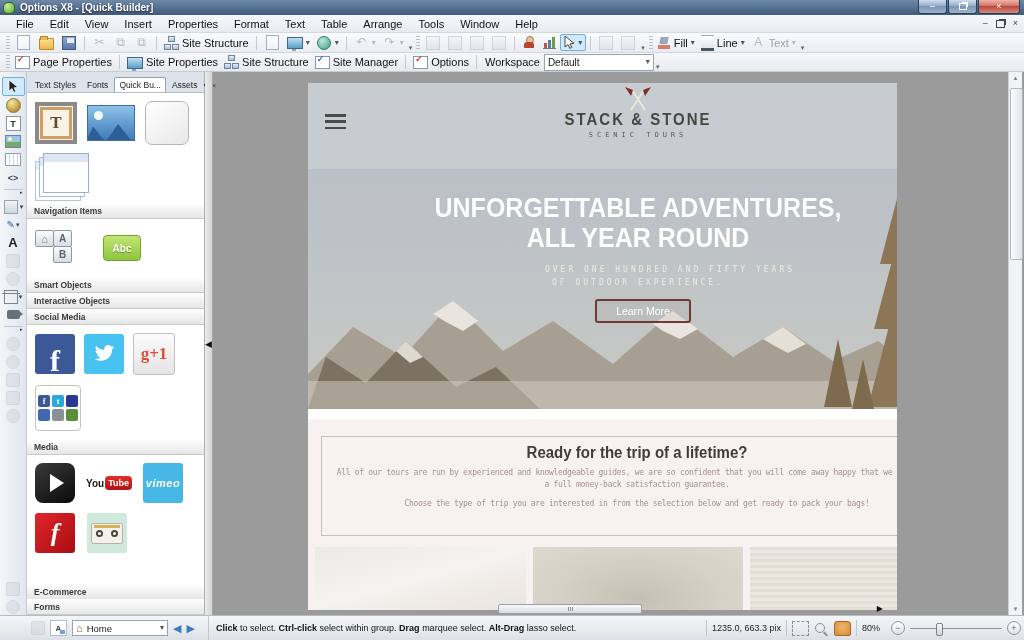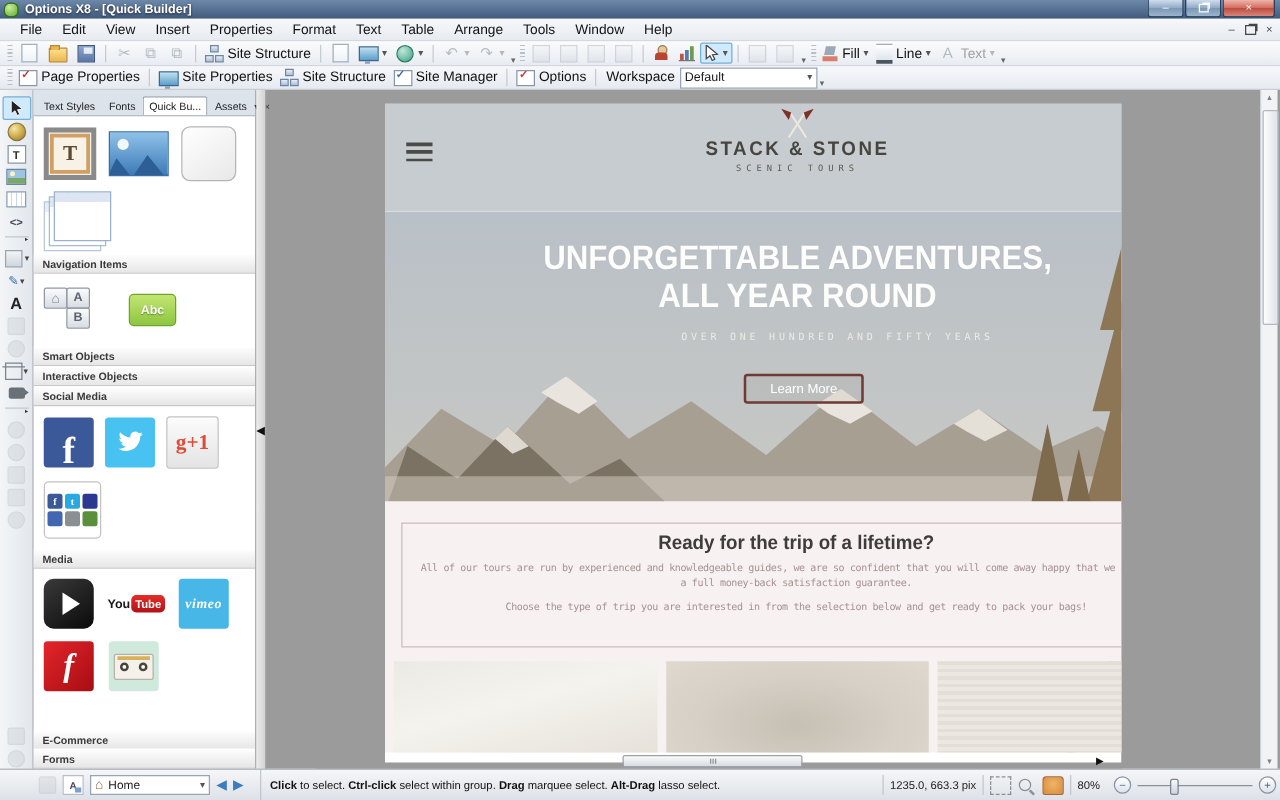--- a/index.html
+++ b/index.html
@@ -154,21 +154,21 @@
     display:grid;grid-template-columns:12px 12px 12px;grid-template-rows:12px 12px;gap:2px;
     align-content:center;justify-content:center;}
   .sm-grid i{border-radius:2px;font-style:normal;color:#fff;font-size:8px;font-weight:bold;
     display:flex;align-items:center;justify-content:center;font-family:"Liberation Serif",serif;}
   .sm-play{background:linear-gradient(145deg,#3a3a3a,#0a0a0a);border-radius:8px;}
   .sm-play i{width:0;height:0;border-left:14px solid #fff;border-top:9px solid transparent;border-bottom:9px solid transparent;margin-left:4px;}
   .sm-yt{width:52px;background:transparent;gap:1px;text-align:right;}
   .yt-you{color:#1a1a1a;font-weight:bold;font-size:10px;}
   .yt-tube{background:linear-gradient(#e52d27,#b31217);color:#fff;font-weight:bold;font-size:9px;
     border-radius:4px;padding:2px 3px;}
-  .sm-vimeo{background:#46b7e6;color:#fff;font-weight:bold;font-style:italic;font-size:11px;letter-spacing:.5px;font-family:Liberation Serif, serif;}
+  .sm-vimeo{background:#46b7e6;color:#fff;font-weight:bold;font-style:italic;font-size:11px;letter-spacing:.5px;}
   .sm-flash{background:linear-gradient(135deg,#e3252b,#a60d12);color:#fff;
     font-family:"Liberation Serif",serif;font-style:italic;font-weight:bold;font-size:26px;}
   .sm-cas{background:#cfe9dc;}
   .cas-body{width:30px;height:19px;background:#f4f1ea;border:1px solid #b8b2a6;border-radius:2px;position:relative;}
   .cas-body:before,.cas-body:after{content:"";position:absolute;top:6px;width:7px;height:7px;border-radius:50%;
     background:#fff;border:2px solid #4a453c;box-sizing:border-box;}
   .cas-body:before{left:4px;} .cas-body:after{right:4px;}
   .cas-body i{position:absolute;left:2px;top:1px;right:2px;height:3px;background:#d8b25a;}
   .pspacer{flex:1;}
 
@@ -203,21 +203,21 @@
     font-size:25px;font-weight:bold;transform:scaleY(1.08);letter-spacing:0;text-shadow:0 0 1px rgba(0,0,0,.1);}
   .hero-t2{position:absolute;left:0;top:54px;width:660px;text-align:center;color:#fdfdfb;
     font-size:25px;font-weight:bold;transform:scaleY(1.08);}
   .hero-s{position:absolute;width:660px;text-align:center;color:#eeeae2;
     font-family:"DejaVu Sans Mono",monospace;font-size:8px;letter-spacing:3px;}
   .hero-cta{position:absolute;left:287px;top:130px;width:96px;height:24px;border:2px solid #6e3a33;border-radius:3px;
     color:#fff;font-size:10.5px;display:flex;align-items:center;justify-content:center;
     background:rgba(120,100,90,.08);box-sizing:border-box;}
 
   
-  .plow{position:absolute;left:0;top:318px;width:660px;height:201px;background:#f7f1f2;padding-left:46px;}
+  .plow{position:absolute;left:0;top:336px;width:660px;height:201px;background:#f7f1f2;padding-left:46px;}
   .pbox{position:absolute;left:13px;top:17px;width:632px;height:100px;border:1px solid #ccbcbe;box-sizing:border-box;}
   .pbox-title{margin-top:7px;text-align:center;font-size:15px;font-weight:bold;color:#3e3c3c;transform:scaleY(1.05);}
   .pbox-p{margin:6px 14px 0;text-align:center;font-size:8px;color:#a59191;line-height:1.55;
     font-family:"DejaVu Sans Mono",monospace;letter-spacing:-0.3px;}
   .gallery{position:absolute;left:7px;top:128px;width:646px;height:73px;display:flex;gap:7px;}
   .gthumb{flex:1;height:73px;}
   .g1{background:linear-gradient(165deg,#eceae5 0%,#f5f3ee 45%,#e6e2da 100%);}
   .g2{background:radial-gradient(ellipse at 50% 70%,#c6bfb4 0%,#d6d0c6 55%,#ded8ce 100%);}
   .g3{background:repeating-linear-gradient(#e3ded6 0 3px,#ece8e1 3px 6px),linear-gradient(115deg,transparent 55%,#d9d2c6 57%,transparent 60%);}
 
@@ -658,20 +658,21 @@
               <rect x="589" y="200" width="6" height="40"></rect>
               <polygon points="648,95 632,160 660,160"></polygon>
               <polygon points="648,135 628,238 660,238"></polygon>
               <polygon points="530,170 516,238 544,238" fill="#7e6a4c"></polygon>
               <polygon points="555,190 544,240 566,240" fill="#7e6a4c"></polygon>
             </g>
           </svg>
           <div class="hero-t1">UNFORGETTABLE ADVENTURES,</div>
           <div class="hero-t2">ALL YEAR ROUND</div>
           <div class="hero-s" style="top:96px;padding-left:32px;">OVER ONE HUNDRED AND FIFTY YEARS</div>
+          <div class="hero-s" style="top:109px;">OF OUTDOOR EXPERIENCE.</div>
           <div class="hero-cta">Learn More</div>
         </div>
 
         <div class="plow">
           <div class="pbox">
             <div class="pbox-title">Ready for the trip of a lifetime?</div>
             <div class="pbox-p">All of our tours are run by experienced and knowledgeable guides, we are so confident that you will come away happy that we now offer a full money-back satisfaction guarantee.</div>
             <div class="pbox-p">Choose the type of trip you are interested in from the selection below and get ready to pack your bags!</div>
           </div>
           <div class="gallery">

